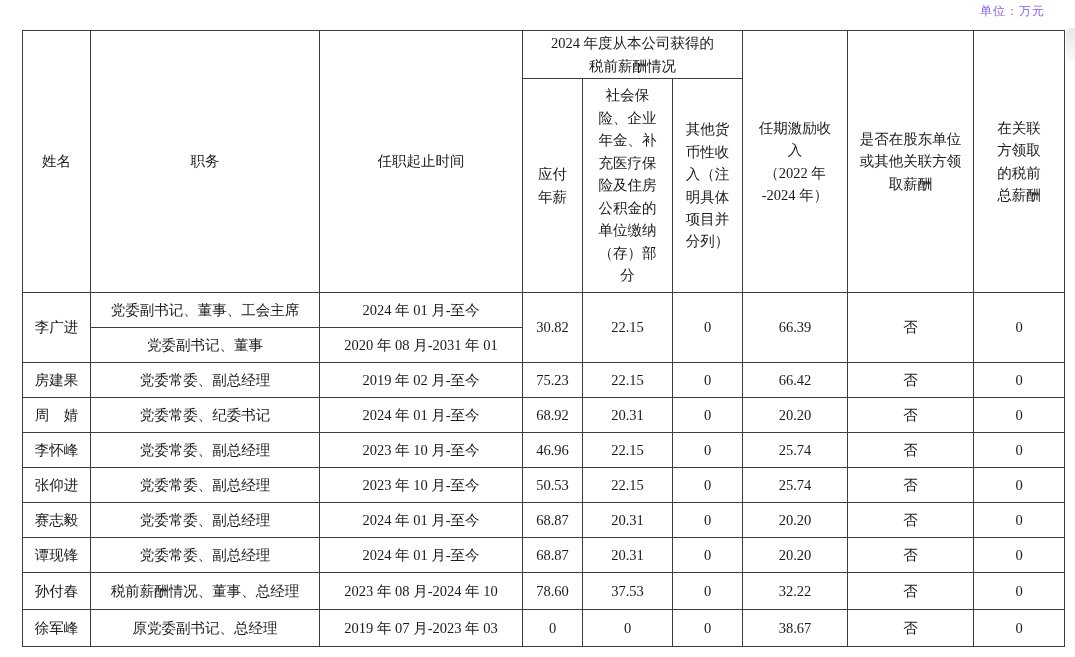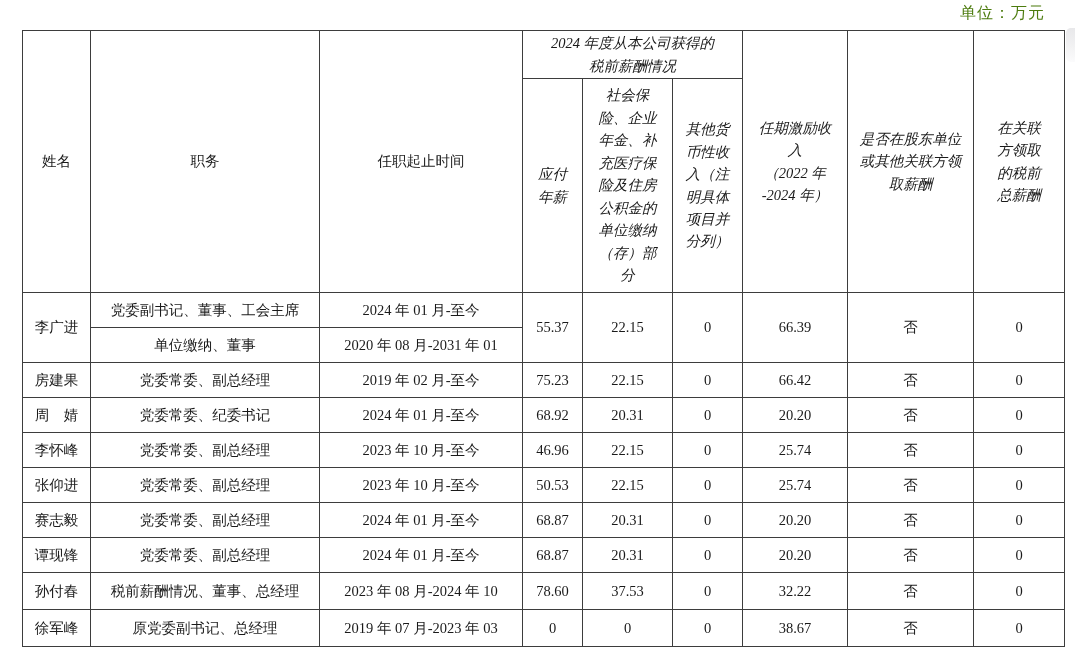--- a/index.html
+++ b/index.html
@@ -7,23 +7,23 @@
     width:1075px; height:657px;
     background:#ffffff;
     position:relative;
     overflow:hidden;
     font-family:"Liberation Serif","DejaVu Serif",serif;
     color:#1a1a1a;
   }
   .unit-label {
     position:absolute;
     top:3px; right:30px;
-    font-size:16px;
+    font-size:12px;
     letter-spacing:1px;
-    color:#4d7c0f;
+    color:#8b5cf6;
     font-family:Liberation Serif, serif;
   }
   table.comp-table {
     position:absolute;
     left:22px; top:30px;
     width:1042px;
     border-collapse:collapse;
     table-layout:fixed;
   }
   .comp-table td {
@@ -34,21 +34,21 @@
     text-align:center;
     vertical-align:middle;
     padding:1px 3px;
     line-height:1.55;
     overflow:hidden;
   }
   .comp-table thead tr.hdr1 { height:48px; }
   .comp-table thead tr.hdr2 { height:214px; }
   .comp-table tbody tr { height:35px; }
   .comp-table tbody tr.tall { height:37px;margin-top:24px; }
-  .pre { white-space:pre-line;font-style:italic; }
+  .pre { white-space:pre-line; }
   .tal { text-align:left; }
   .name-cell { text-align:left; padding-left:5px; }
   .scroll-thumb {
     position:absolute;
     top:28px; right:0;
     width:9px; height:34px;
     border-radius:5px 0 0 5px;
     background:linear-gradient(180deg,#e8e8ea 0%,#f2f2f3 55%,#fbfbfc 100%);
   }
 </style>
@@ -106,29 +106,29 @@
 明具体
 项目并
 分列）</td>
     </tr>
   </thead>
   <tbody>
     <tr>
       <td rowspan="2" class="name-cell">李广进</td>
       <td>党委副书记、董事、工会主席</td>
       <td>2024 年 01 月-至今</td>
-      <td rowspan="2">55.37</td>
+      <td rowspan="2">30.82</td>
       <td rowspan="2">22.15</td>
       <td rowspan="2">0</td>
       <td rowspan="2">66.39</td>
       <td rowspan="2">否</td>
       <td rowspan="2">0</td>
     </tr>
     <tr>
-      <td>单位缴纳、董事</td>
+      <td>党委副书记、董事</td>
       <td>2020 年 08 月-2031 年 01</td>
     </tr>
 
     <tr>
       <td class="name-cell">房建果</td>
       <td>党委常委、副总经理</td>
       <td>2019 年 02 月-至今</td>
       <td>75.23</td>
       <td>22.15</td>
       <td>0</td>

